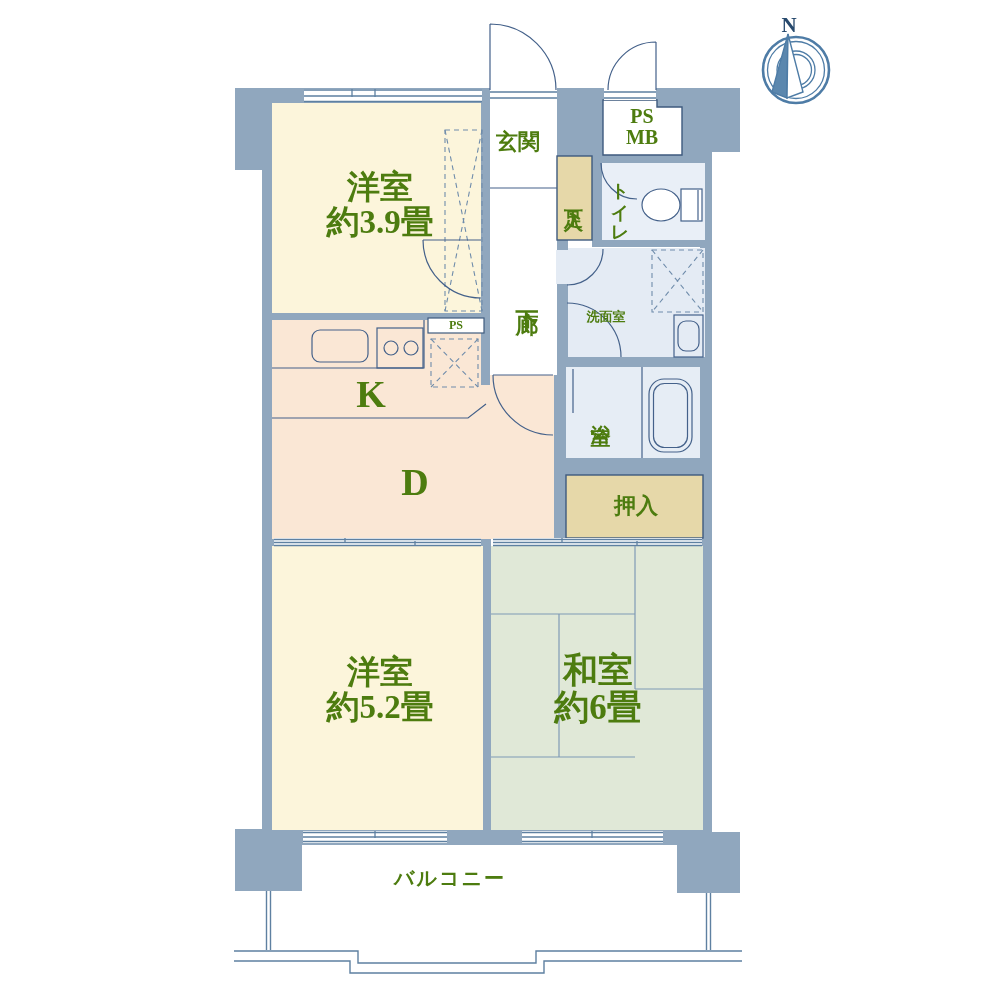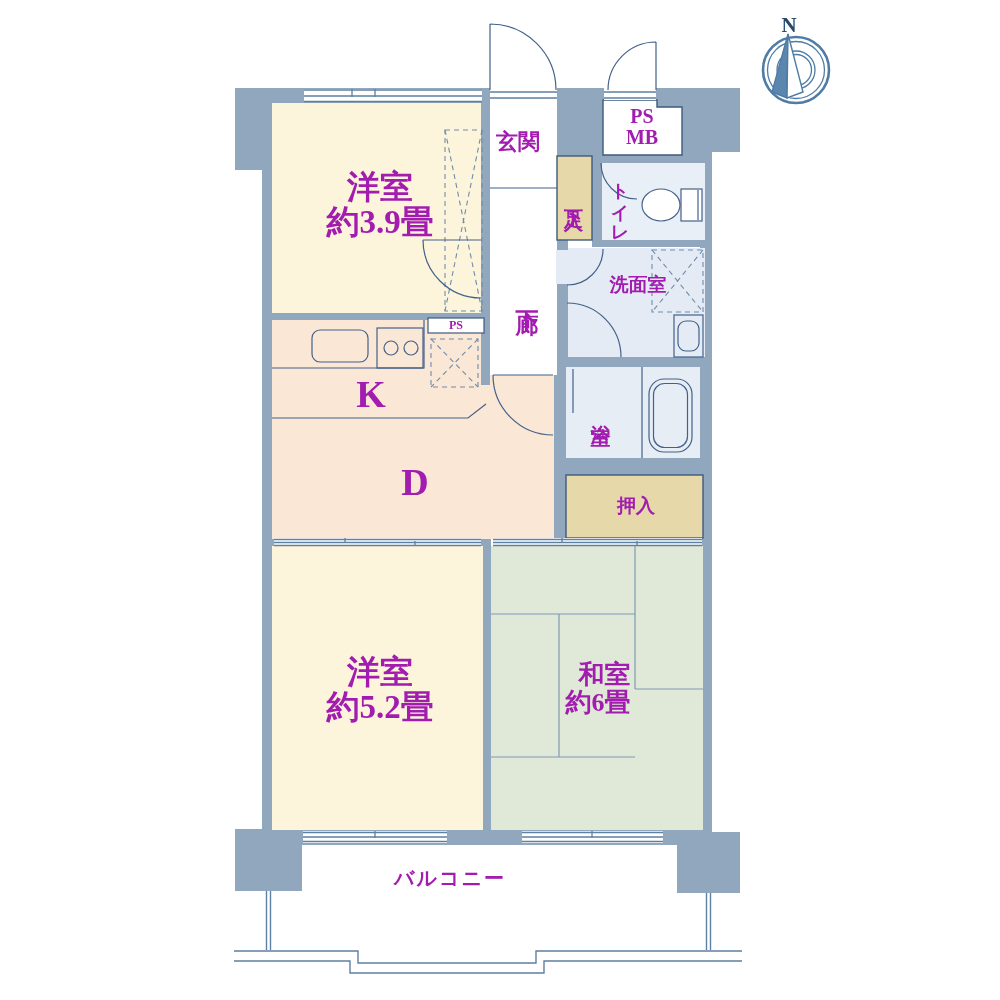--- a/index.html
+++ b/index.html
@@ -3,21 +3,21 @@
 <meta charset="utf-8">
 <style>
   html,body{margin:0;padding:0;background:#ffffff;}
   #stage{
     position:relative;width:1000px;height:1000px;background:#ffffff;overflow:hidden;
     font-family:"Liberation Serif","DejaVu Serif",serif;
   }
   #plan-svg{position:absolute;left:0;top:0;}
   .lbl{
     position:absolute;transform:translate(-50%,-50%);
-    color:#a21caf;font-weight:bold;text-align:center;
+    color:#4d7c0f;font-weight:bold;text-align:center;
     line-height:1.07;white-space:nowrap;z-index:5;
   }
   .v{
     writing-mode:vertical-rl;text-orientation:upright;
     letter-spacing:1px;line-height:1;
   }
   .compass-n{color:#27496d;}
 </style>
 </head>
 <body>
@@ -162,38 +162,38 @@
     <div>PS</div>
     <div>MB</div>
   </div>
 
   <div class="lbl v" style="left:574px;top:196px;font-size:19px;">下足入</div>
 
   <div class="lbl v" style="left:620px;top:202px;font-size:18px;">トイレ</div>
 
   <div class="lbl v" style="left:527px;top:293px;font-size:23px;">廊下</div>
 
-  <div class="lbl" style="left:606px;top:285px;font-size:19px;margin-left:32px;">洗面室</div>
+  <div class="lbl" style="left:606px;top:317px;font-size:13px;">洗面室</div>
 
   <div class="lbl" style="left:371px;top:394px;font-size:38px;">K</div>
 
   <div class="lbl" style="left:415px;top:482px;font-size:38px;">D</div>
 
   <div class="lbl" style="left:456px;top:325px;font-size:12px;">PS</div>
 
   <div class="lbl v" style="left:601px;top:410px;font-size:20px;">浴室</div>
 
-  <div class="lbl" style="left:636px;top:506px;font-size:19px;">押入</div>
+  <div class="lbl" style="left:636px;top:506px;font-size:22px;">押入</div>
 
   <div class="lbl" style="left:380px;top:690px;font-size:33px;">
     <div>洋室</div>
     <div>約5.2畳</div>
   </div>
 
-  <div class="lbl" style="left:598px;top:689px;font-size:26px;text-align:right;">
+  <div class="lbl" style="left:598px;top:689px;font-size:35px;">
     <div>和室</div>
     <div>約6畳</div>
   </div>
 
   <div class="lbl" style="left:450px;top:879px;font-size:20px;letter-spacing:2px;">バルコニー</div>
 
   <div class="lbl compass-n" style="left:789px;top:25px;font-size:21px;">N</div>
 
 </div>
 

